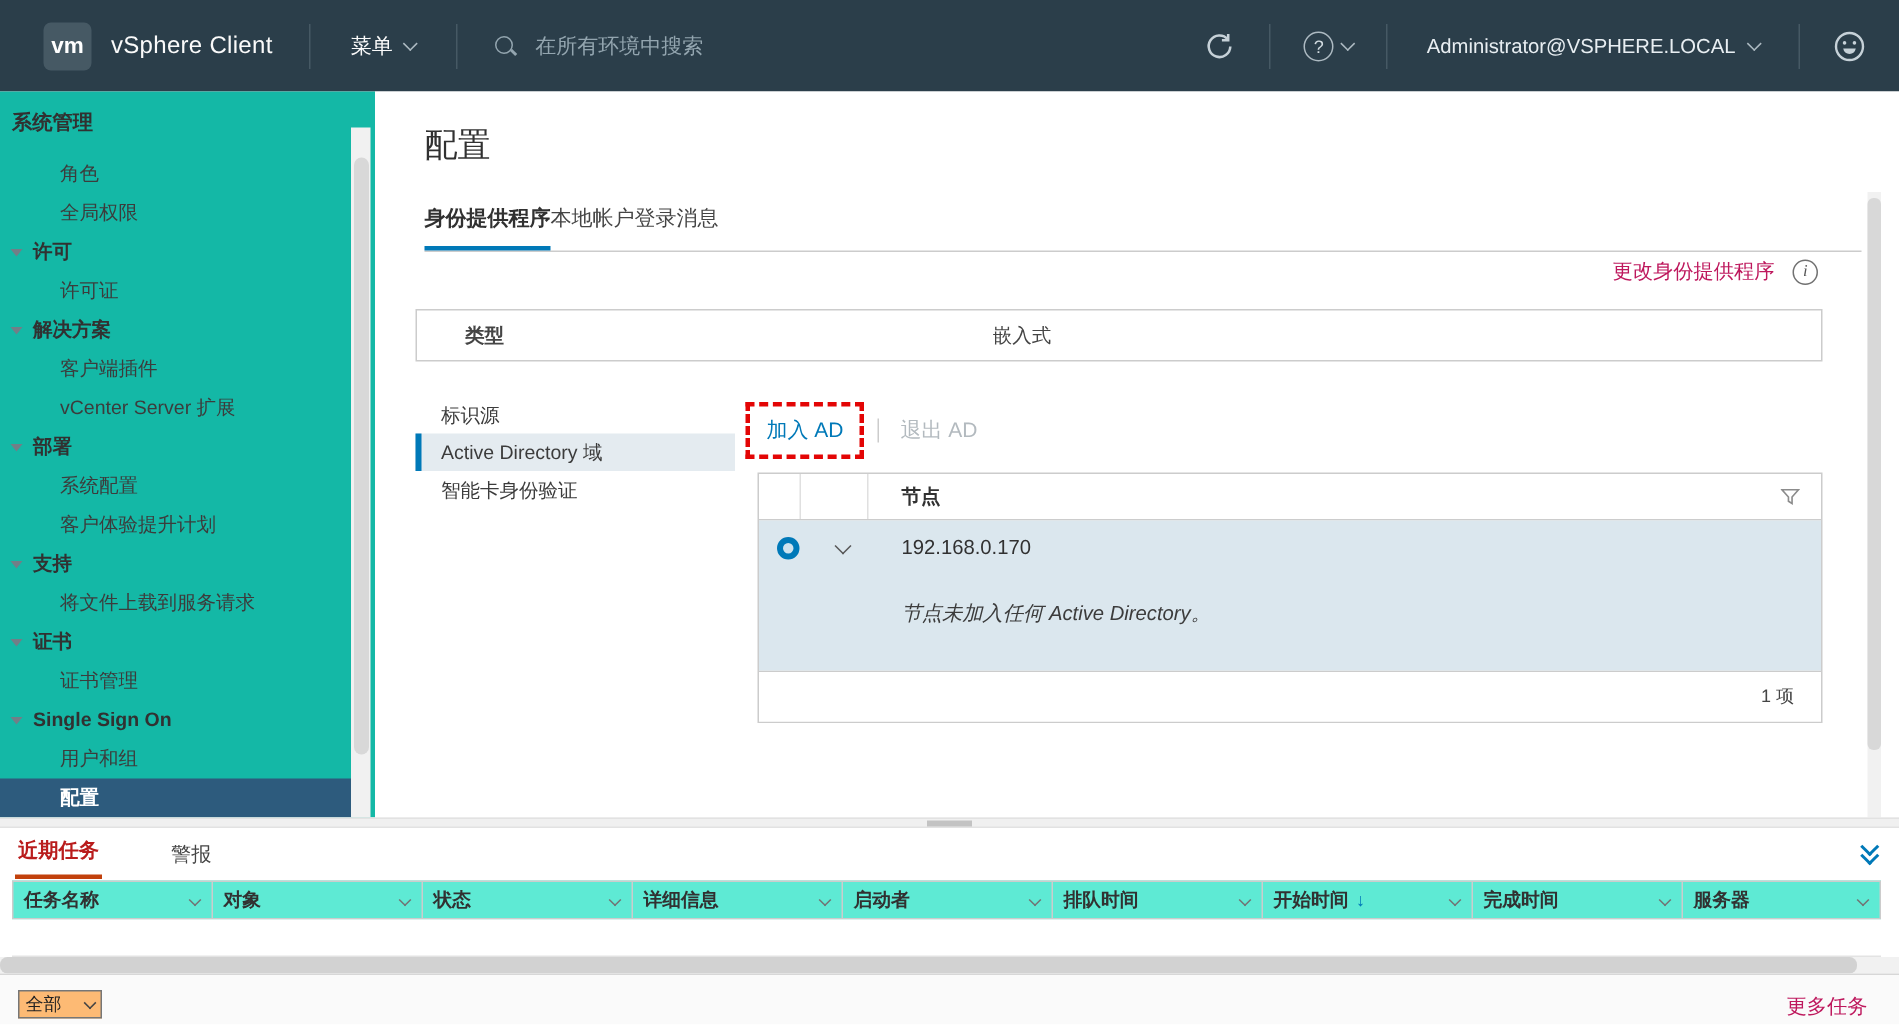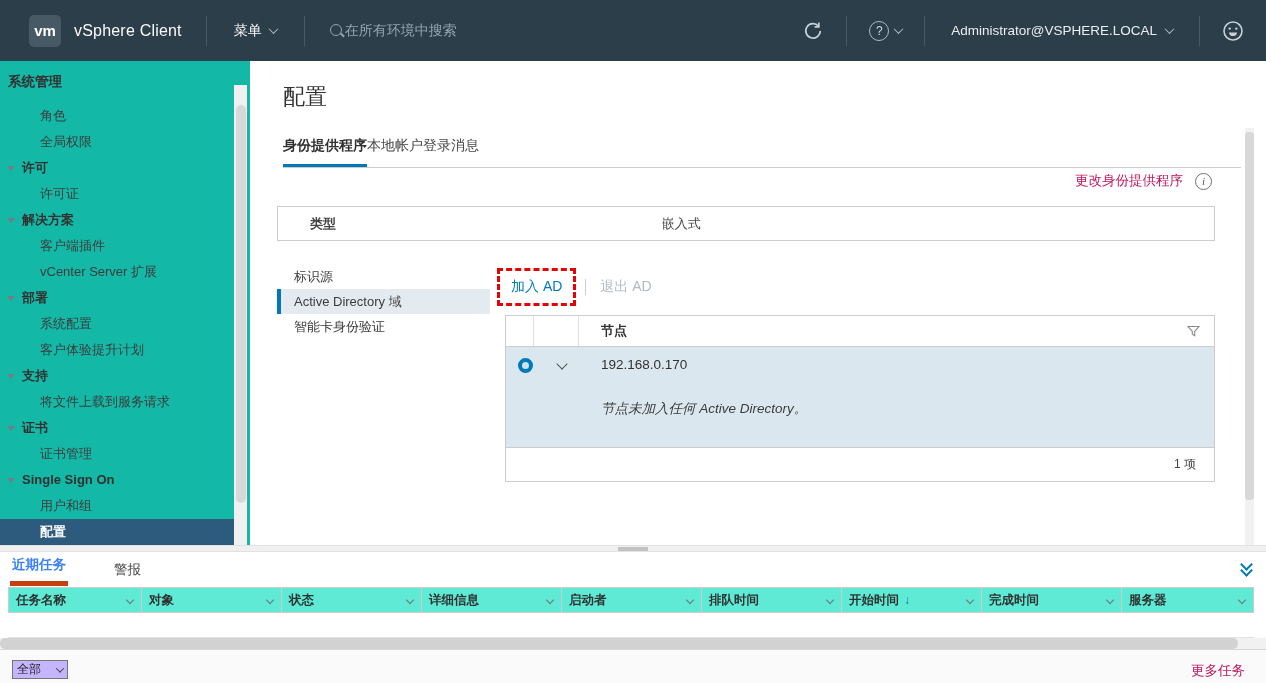--- a/index.html
+++ b/index.html
@@ -6,21 +6,21 @@
   html,body { width:1266px; height:683px; overflow:hidden; }
   body { font-family:"Liberation Sans","DejaVu Sans",sans-serif; font-size:13px; color:#313131; background:#fff; position:relative; }
 
   
   .topbar { position:absolute; top:0; left:0; width:1266px; height:61px; background:#2b3e4a; color:#fafafa; display:flex; align-items:center; }
   .vm-logo { width:32px; height:32px; background:#465964; border-radius:5px; margin-left:29px; display:flex; align-items:center; justify-content:center; font-weight:bold; font-size:15px; color:#fff; }
   .product-name { font-size:16px; margin-left:13px; letter-spacing:.2px; }
   .tb-divider { width:1px; height:30px; background:#465964; margin:0 0; }
   .tb-menu { display:flex; align-items:center; gap:8px; padding:5px 27px; height:61px; cursor:pointer; font-size:14px; }
   .chev { display:inline-block; width:7px; height:7px; border-right:1.6px solid #adbac2; border-bottom:1.6px solid #adbac2; transform:rotate(45deg) translate(-1px,-1px); }
-  .searchbox { display:flex; align-items:center; padding:0 24px; color:#93a5af; font-size:14px; }
+  .searchbox { display:flex; align-items:center; gap:12px; padding:0 24px; color:#93a5af; font-size:14px; }
   .search-glyph { position:relative; width:16px; height:16px; }
   .search-glyph::before { content:""; position:absolute; left:1px; top:1px; width:10px; height:10px; border:1.6px solid #93a5af; border-radius:50%; }
   .search-glyph::after { content:""; position:absolute; left:11px; top:11px; width:5px; height:1.6px; background:#93a5af; transform:rotate(45deg); }
   .tb-right { margin-left:auto; display:flex; align-items:center; height:61px; }
   .tb-icon-btn { display:flex; align-items:center; gap:6px; padding:0 22px; height:61px; cursor:pointer; }
   .user-menu { display:flex; align-items:center; gap:9px; padding:0 26px; font-size:13.5px; color:#e8eef2; cursor:pointer; }
   .help-circle { width:20px; height:20px; border:1.6px solid #adbac2; border-radius:50%; display:flex; align-items:center; justify-content:center; font-size:12px; color:#d3dce1; }
 
   
   .sidebar { position:absolute; top:61px; left:0; width:250px; height:484px; background:#14b8a6; overflow:hidden; }
@@ -76,36 +76,36 @@
   .main-thumb { position:absolute; top:4px; left:0; width:9px; height:368px; background:#d8d8d8; border-radius:4px; }
 
   
   .splitter { position:absolute; top:545px; left:0; width:1266px; height:7px; background:#f0f0f0; border-top:1px solid #e2e2e2; border-bottom:1px solid #e2e2e2; }
   .split-handle { position:absolute; left:618px; top:1px; width:30px; height:4px; background:#c3c3c3; cursor:row-resize; }
 
   
   .tasks { position:absolute; top:552px; left:0; width:1266px; height:131px; background:#fff; }
   .task-tabs { position:relative; height:34px; display:flex; align-items:flex-end; padding-left:10px; gap:44px; }
   .ttab { font-size:13.5px; color:#454545; padding:0 2px 7px 2px; cursor:pointer; }
-  .ttab.active { font-weight:bold; color:#3b82f6; border-bottom:5px solid #c2410c; }
+  .ttab.active { font-weight:bold; color:#b91c1c; border-bottom:3px solid #c2410c; }
   .dbl-chev { position:absolute; right:11px; top:8px; width:16px; height:16px; cursor:pointer; }
   .dbl-chev i { position:absolute; left:3px; width:9px; height:9px; border-right:2px solid #0079b8; border-bottom:2px solid #0079b8; transform:rotate(45deg); }
   .dbl-chev i:nth-child(1){ top:0; } .dbl-chev i:nth-child(2){ top:6px; }
 
   .task-head { position:absolute; left:8px; right:12px; top:35px; height:26px; display:flex; border:1px solid #ccc; background:#5eead4; }
   .th-cell { width:140px; flex:none; border-right:1px solid #ccc; display:flex; align-items:center; justify-content:space-between; padding:0 8px 0 7px; font-weight:bold; font-size:12.5px; color:#313131; white-space:nowrap; }
   .th-cell:first-child { width:133px; }
   .th-cell:last-child { flex:1; border-right:none; }
   .th-chev { width:6px; height:6px; border-right:1.4px solid #737373; border-bottom:1.4px solid #737373; transform:rotate(45deg); flex:none; margin-left:6px; cursor:pointer; }
   .sort-arrow { color:#0079b8; font-weight:bold; font-size:12px; margin-left:5px; margin-right:auto; }
   .task-body { position:absolute; left:8px; right:12px; top:61px; height:25px; border-bottom:1px solid #e3e3e3; background:#fff; }
   .task-hscroll { position:absolute; left:0; right:0; top:86px; height:11px; background:#f1f1f1; }
   .task-hthumb { position:absolute; left:0; top:0; height:11px; width:1238px; background:#d2d2d2; border-radius:5px; }
   .task-footer { position:absolute; left:0; right:0; top:97px; bottom:0; background:#fafafa; border-top:1px solid #d7d7d7; }
-  .filter-select { position:absolute; left:12px; top:10px; width:56px; height:19px; background:#c4b5fd; border:1px solid #767676; display:flex; align-items:center; justify-content:space-between; padding:0 4px 0 4px; font-size:12px; color:#222; cursor:pointer; }
+  .filter-select { position:absolute; left:12px; top:10px; width:56px; height:19px; background:#fdba74; border:1px solid #767676; display:flex; align-items:center; justify-content:space-between; padding:0 4px 0 4px; font-size:12px; color:#222; cursor:pointer; }
   .fs-chev { width:6px; height:6px; border-right:1.6px solid #444; border-bottom:1.6px solid #444; transform:rotate(45deg) translate(-1px,-1px); }
   .more-link { position:absolute; right:21px; top:12px; font-size:13.5px; }
 </style>
 </head>
 <body>
 
 <div class="topbar">
   <div class="vm-logo">
       <span>vm</span>
     </div>

